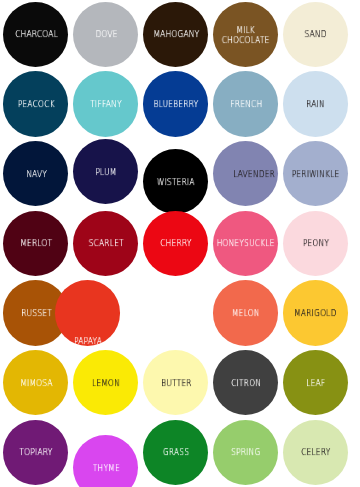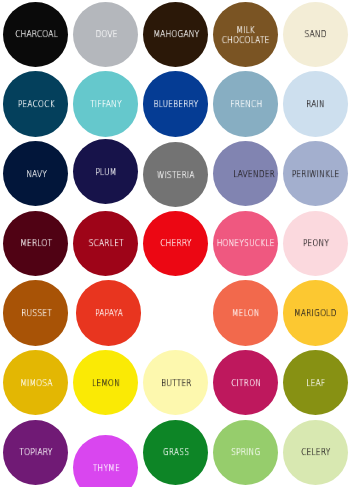--- a/index.html
+++ b/index.html
@@ -84,21 +84,21 @@
     <div class="swatch" style="left: 282.7px; top: 71.3px; background-color: rgb(205, 223, 238);">
       <span class="label" style="color: rgb(35, 31, 32);">RAIN</span>
     </div>
 
     <div class="swatch" style="left: 3.2px; top: 141px; background-color: rgb(2, 22, 58);">
       <span class="label" style="color: rgb(255, 255, 255);">NAVY</span>
     </div>
     <div class="swatch" style="left: 73px; top: 139px; background-color: rgb(23, 19, 74);">
       <span class="label" style="color: rgb(255, 255, 255);">PLUM</span>
     </div>
-    <div class="swatch" style="left: 142.9px; top: 142px; background-color: #737373;">
+    <div class="swatch" style="left: 142.9px; top: 149px; background-color: #000000;">
       <span class="label" style="color: rgb(255, 255, 255);">WISTERIA</span>
     </div>
     <div class="swatch" style="left: 212.8px; top: 141px; background-color: rgb(129, 132, 177); justify-content: flex-end;">
       <span class="label" style="color: rgb(35, 31, 32);">LAVENDER</span>
     </div>
     <div class="swatch" style="left: 282.7px; top: 141px; background-color: rgb(163, 175, 206);">
       <span class="label" style="color: rgb(35, 31, 32);">PERIWINKLE</span>
     </div>
 
     <div class="swatch" style="left: 3.2px; top: 210.6px; background-color: rgb(80, 2, 20);">
@@ -113,40 +113,40 @@
     <div class="swatch" style="left: 212.8px; top: 210.6px; background-color: rgb(239, 88, 128);">
       <span class="label" style="color: rgb(255, 255, 255);">HONEYSUCKLE</span>
     </div>
     <div class="swatch" style="left: 282.7px; top: 210.6px; background-color: rgb(251, 217, 222);">
       <span class="label" style="color: rgb(35, 31, 32);">PEONY</span>
     </div>
 
     <div class="swatch" style="left: 3.2px; top: 280.3px; background-color: rgb(168, 83, 6);">
       <span class="label" style="color: rgb(255, 255, 255);">RUSSET</span>
     </div>
-    <div class="swatch" style="left: 76px; top: 280.3px; background-color: rgb(232, 53, 31);">
+    <div class="swatch" style="left: 55px; top: 280.3px; background-color: rgb(232, 53, 31); align-items: flex-end;">
       <span class="label" style="color: rgb(255, 255, 255);">PAPAYA</span>
     </div>
     <div class="swatch" style="left: 212.8px; top: 280.3px; background-color: rgb(242, 105, 76);">
       <span class="label" style="color: rgb(255, 255, 255);">MELON</span>
     </div>
     <div class="swatch" style="left: 282.7px; top: 280.3px; background-color: rgb(252, 200, 49);">
       <span class="label" style="color: rgb(35, 31, 32);">MARIGOLD</span>
     </div>
 
     <div class="swatch" style="left: 3.2px; top: 350px; background-color: rgb(227, 183, 3);">
       <span class="label" style="color: rgb(255, 255, 255);">MIMOSA</span>
     </div>
     <div class="swatch" style="left: 73px; top: 350px; background-color: rgb(250, 234, 5);">
       <span class="label" style="color: rgb(35, 31, 32);">LEMON</span>
     </div>
     <div class="swatch" style="left: 142.9px; top: 350px; background-color: rgb(253, 248, 174);">
       <span class="label" style="color: rgb(35, 31, 32);">BUTTER</span>
     </div>
-    <div class="swatch" style="left: 212.8px; top: 350px; background-color: #be185d;">
+    <div class="swatch" style="left: 212.8px; top: 350px; background-color: #404040;">
       <span class="label" style="color: rgb(255, 255, 255);">CITRON</span>
     </div>
     <div class="swatch" style="left: 282.7px; top: 350px; background-color: rgb(135, 145, 19);">
       <span class="label" style="color: rgb(255, 255, 255);">LEAF</span>
     </div>
 
     <div class="swatch" style="left: 3.2px; top: 419.6px; background-color: #701a75;">
       <span class="label" style="color: rgb(255, 255, 255);">TOPIARY</span>
     </div>
     <div class="swatch" style="left: 73px; top: 435px; background-color: #d946ef;">

